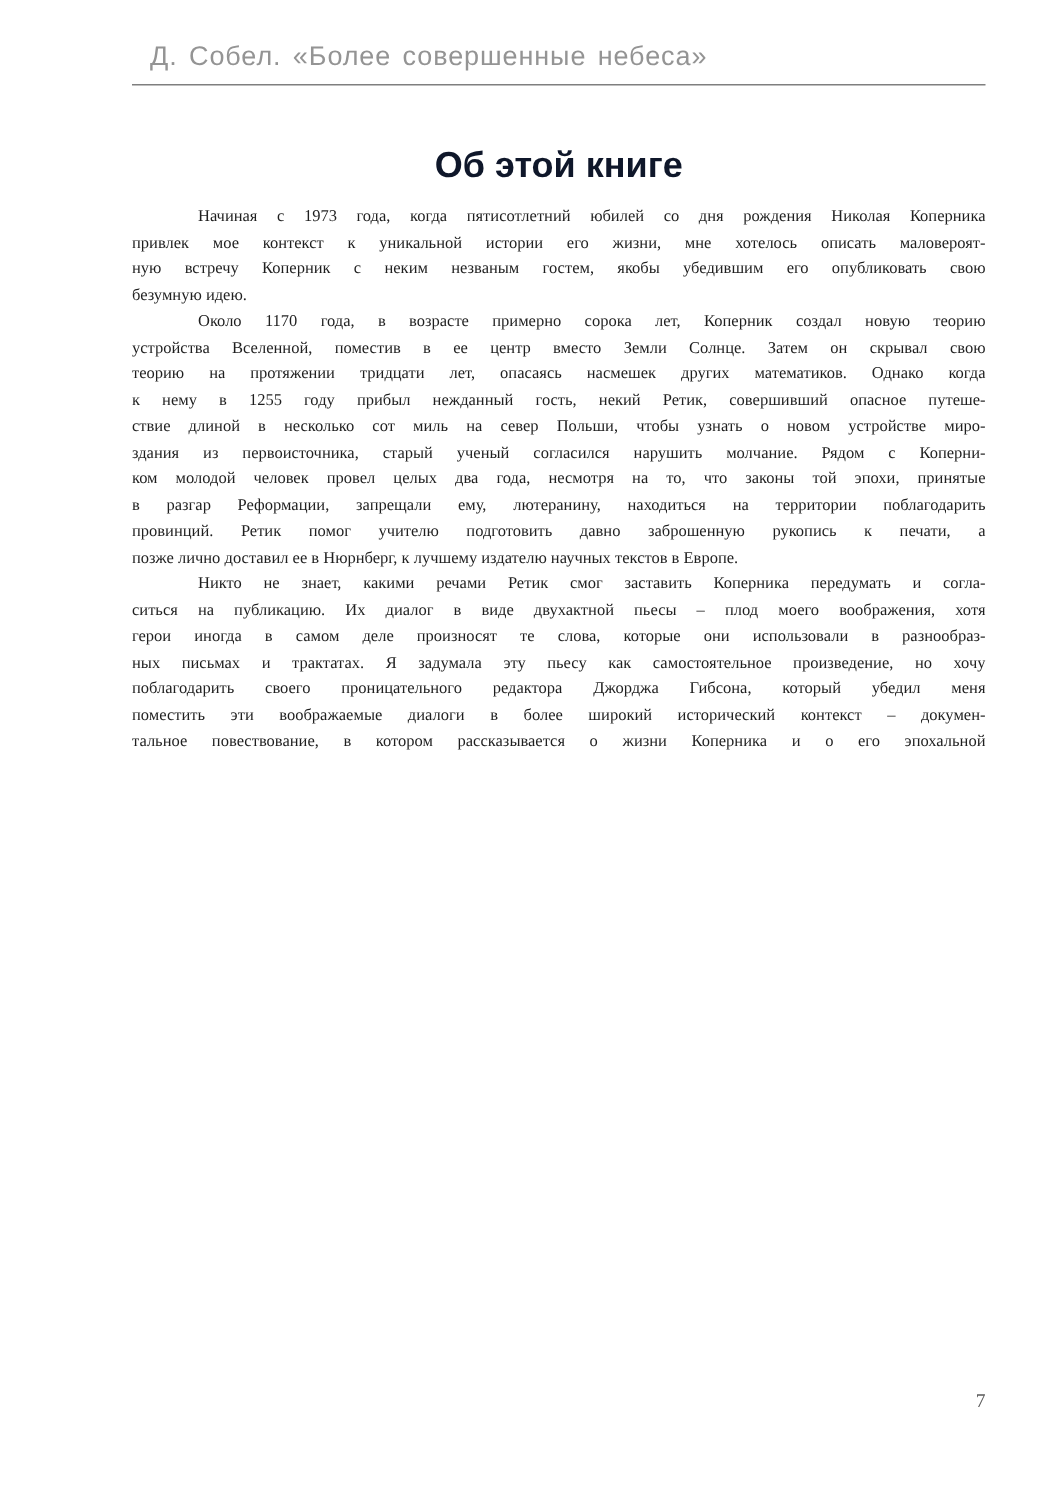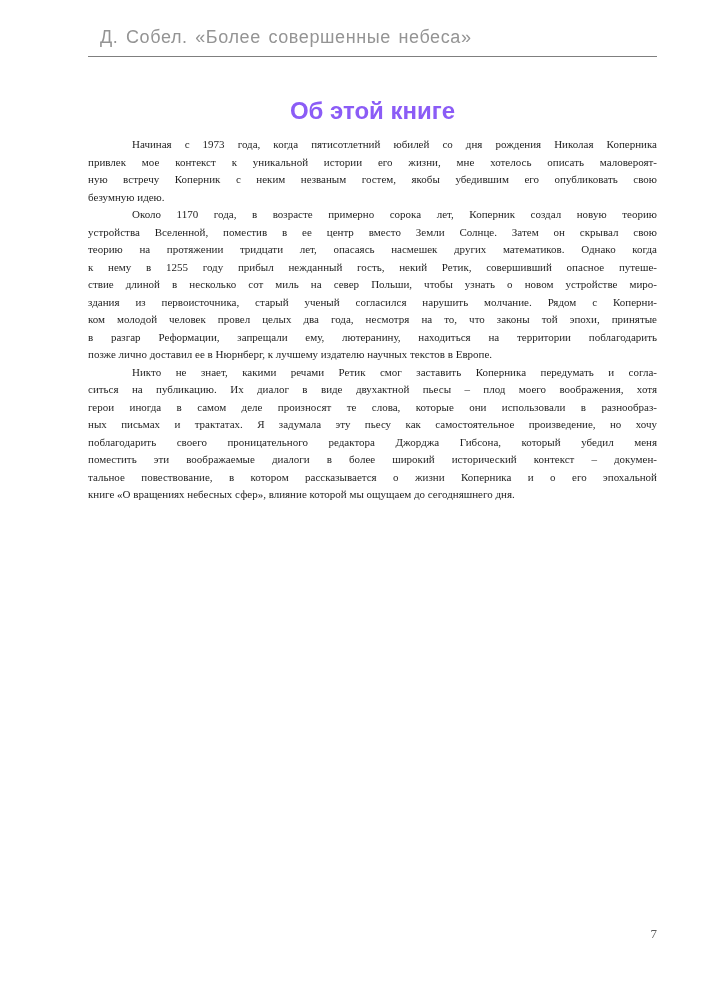--- a/index.html
+++ b/index.html
@@ -29,21 +29,21 @@
     padding:0 0 8px 12px;
     border-bottom:1.5px solid var(--rule);
   }
   .chapter-title{
     position:absolute;
     left:88px;top:97px;width:569px;
     text-align:center;
     font-family:"Liberation Sans", sans-serif;
     font-weight:bold;
     font-size:24px;
-    color:#8b5cf6;
+    color:#0f172a;
   }
   .body-text{
     position:absolute;
     left:88px;top:136px;width:569px;
     font-size:11px;
     line-height:17.5px;
   }
   .line{
     text-align:justify;
     text-align-last:justify;
@@ -75,24 +75,24 @@
     <div class="line">ную встречу Коперник с неким незваным гостем, якобы убедившим его опубликовать свою</div>
     <div class="line last">безумную идею.</div>
     <div class="line first">Около 1170 года, в возрасте примерно сорока лет, Коперник создал новую теорию</div>
     <div class="line">устройства Вселенной, поместив в ее центр вместо Земли Солнце. Затем он скрывал свою</div>
     <div class="line">теорию на протяжении тридцати лет, опасаясь насмешек других математиков. Однако когда</div>
     <div class="line">к нему в 1255 году прибыл нежданный гость, некий Ретик, совершивший опасное путеше-</div>
     <div class="line">ствие длиной в несколько сот миль на север Польши, чтобы узнать о новом устройстве миро-</div>
     <div class="line">здания из первоисточника, старый ученый согласился нарушить молчание. Рядом с Коперни-</div>
     <div class="line">ком молодой человек провел целых два года, несмотря на то, что законы той эпохи, принятые</div>
     <div class="line">в разгар Реформации, запрещали ему, лютеранину, находиться на территории поблагодарить</div>
+    <div class="line">провинций. Ретик помог учителю подготовить давно заброшенную рукопись к печати, а</div>
     <div class="line last">позже лично доставил ее в Нюрнберг, к лучшему издателю научных текстов в Европе.</div>
     <div class="line first">Никто не знает, какими речами Ретик смог заставить Коперника передумать и согла-</div>
     <div class="line">ситься на публикацию. Их диалог в виде двухактной пьесы – плод моего воображения, хотя</div>
     <div class="line">герои иногда в самом деле произносят те слова, которые они использовали в разнообраз-</div>
     <div class="line">ных письмах и трактатах. Я задумала эту пьесу как самостоятельное произведение, но хочу</div>
     <div class="line">поблагодарить своего проницательного редактора Джорджа Гибсона, который убедил меня</div>
     <div class="line">поместить эти воображаемые диалоги в более широкий исторический контекст – докумен-</div>
     <div class="line">тальное повествование, в котором рассказывается о жизни Коперника и о его эпохальной</div>
-    <div class="line last">книге «О вращениях небесных сфер», влияние которой мы ощущаем до сегодняшнего дня.</div>
   </main>
 
 <footer class="page-number">7</footer>
 
 </body></html>

